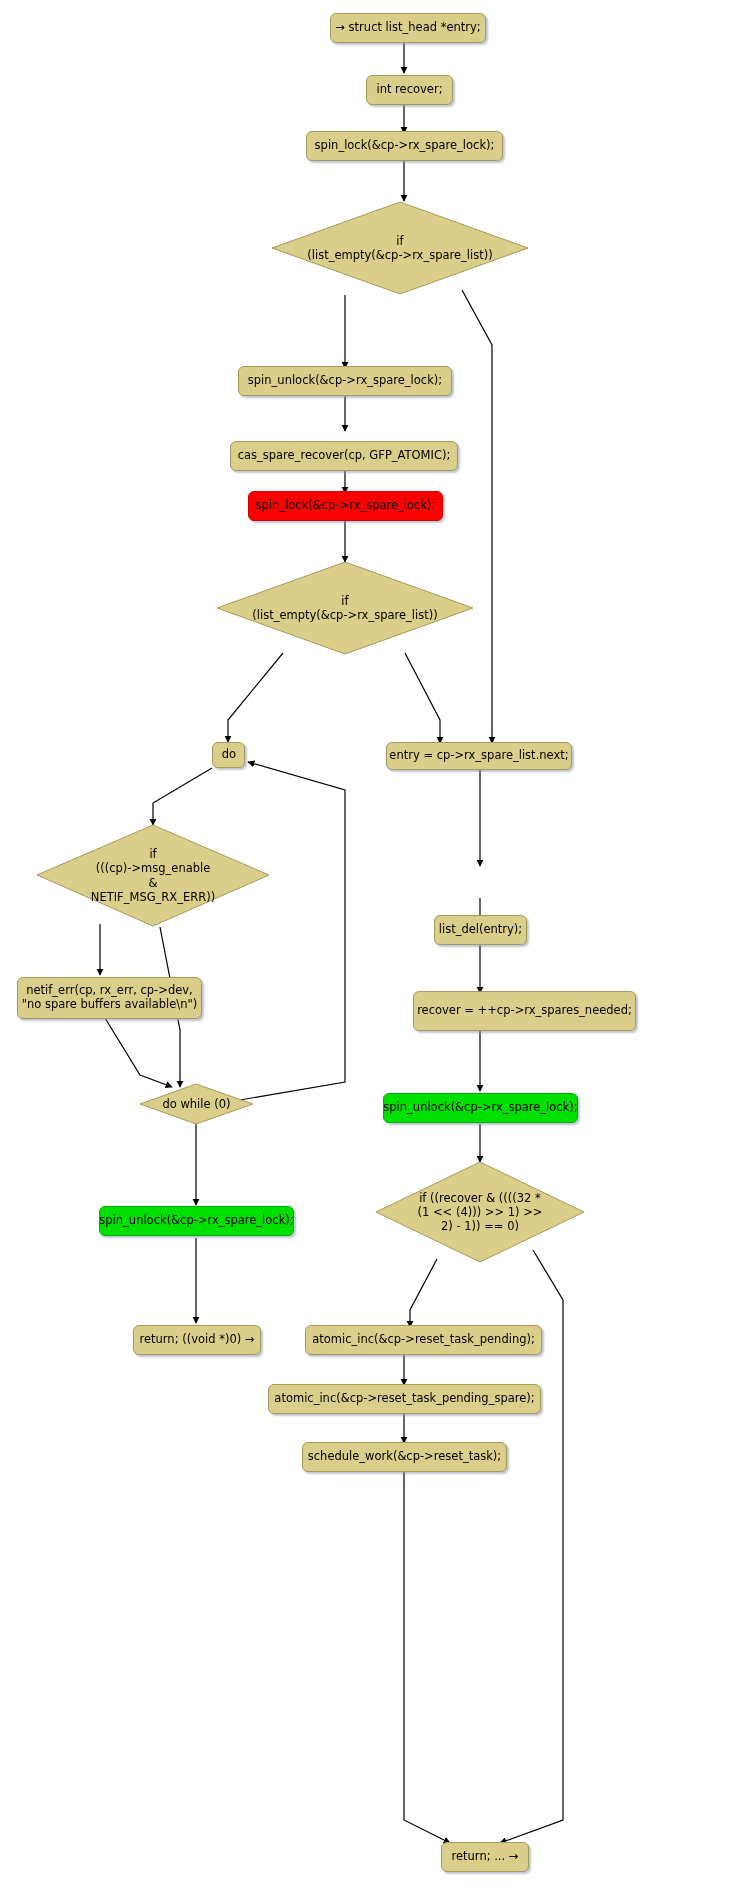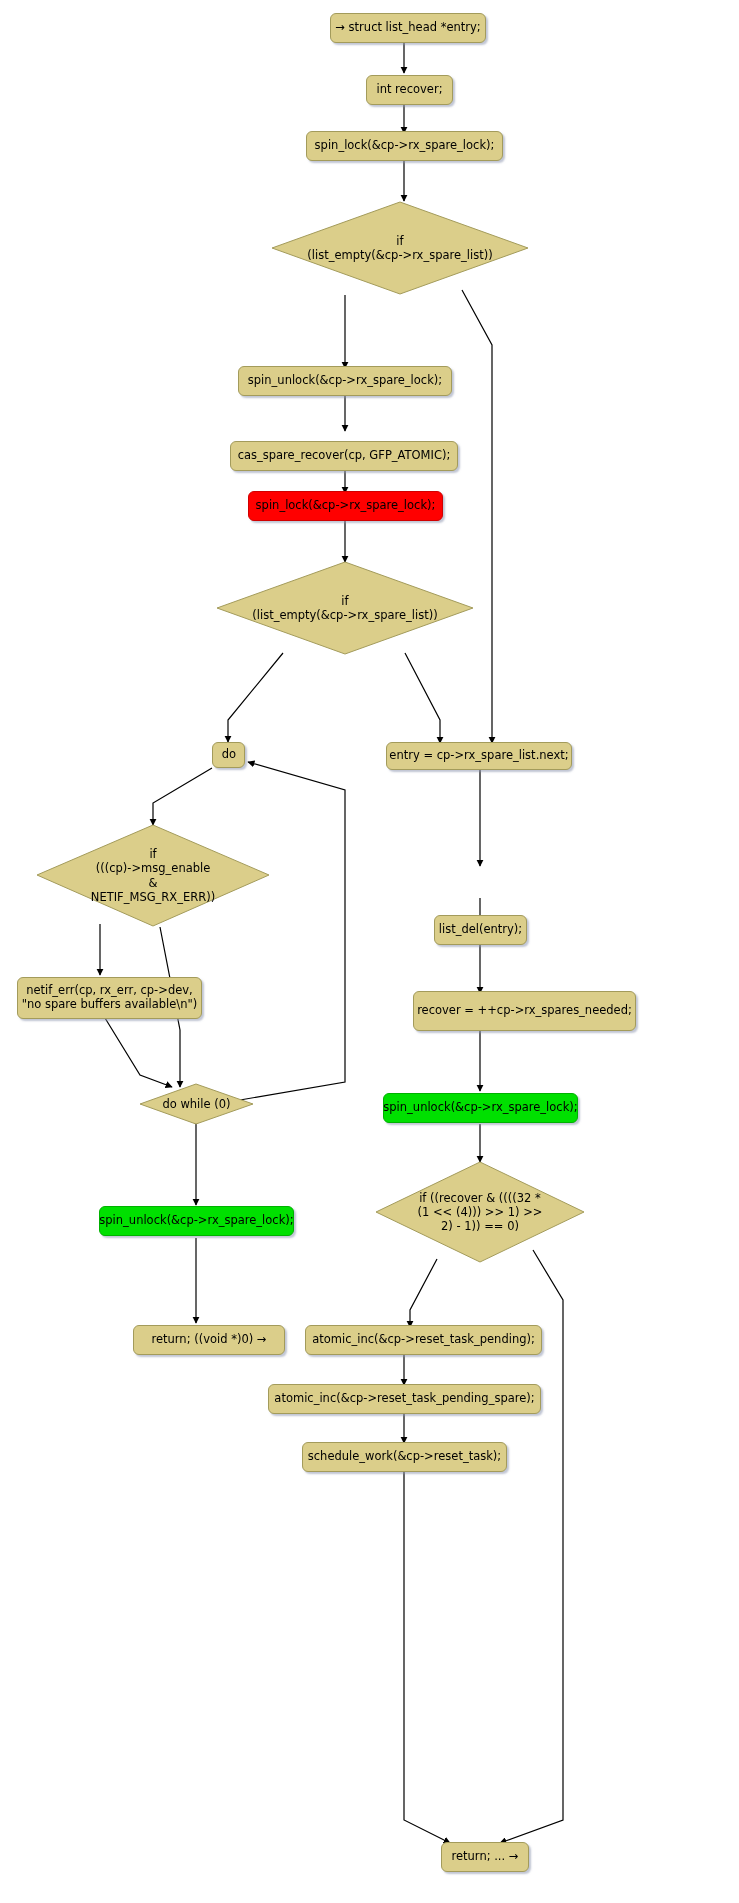--- a/index.html
+++ b/index.html
@@ -205,21 +205,21 @@
     <svg class="dia-shape" viewBox="0 0 115 42" preserveAspectRatio="none">
       <polygon points="57,1 114,21 57,41 1,21" fill="#DBCE8A" stroke="#A39B5B" stroke-width="1"></polygon>
     </svg>
     <span class="dia-label">do while (0)</span>
   </div>
 
   <div class="node rect green" style="left:99px; top:1206px; width:195px; height:30px;">
     <span>spin_unlock(&amp;cp-&gt;rx_spare_lock);</span>
   </div>
 
-  <div class="node rect" style="left:133px; top:1325px; width:152px; height:30px;text-align:center;">
+  <div class="node rect" style="left:133px; top:1325px; width:128px; height:30px;text-align:center;">
     <span>return; ((void *)0) →</span>
   </div>
 
   <div class="node rect" style="left:386px; top:742px; width:186px; height:28px;">
     <span>entry = cp-&gt;rx_spare_list.next;</span>
   </div>
 
   <div class="node rect" style="left:434px; top:868px; width:93px; height:30px;margin-top:47px;">
     <span>list_del(entry);</span>
   </div>

